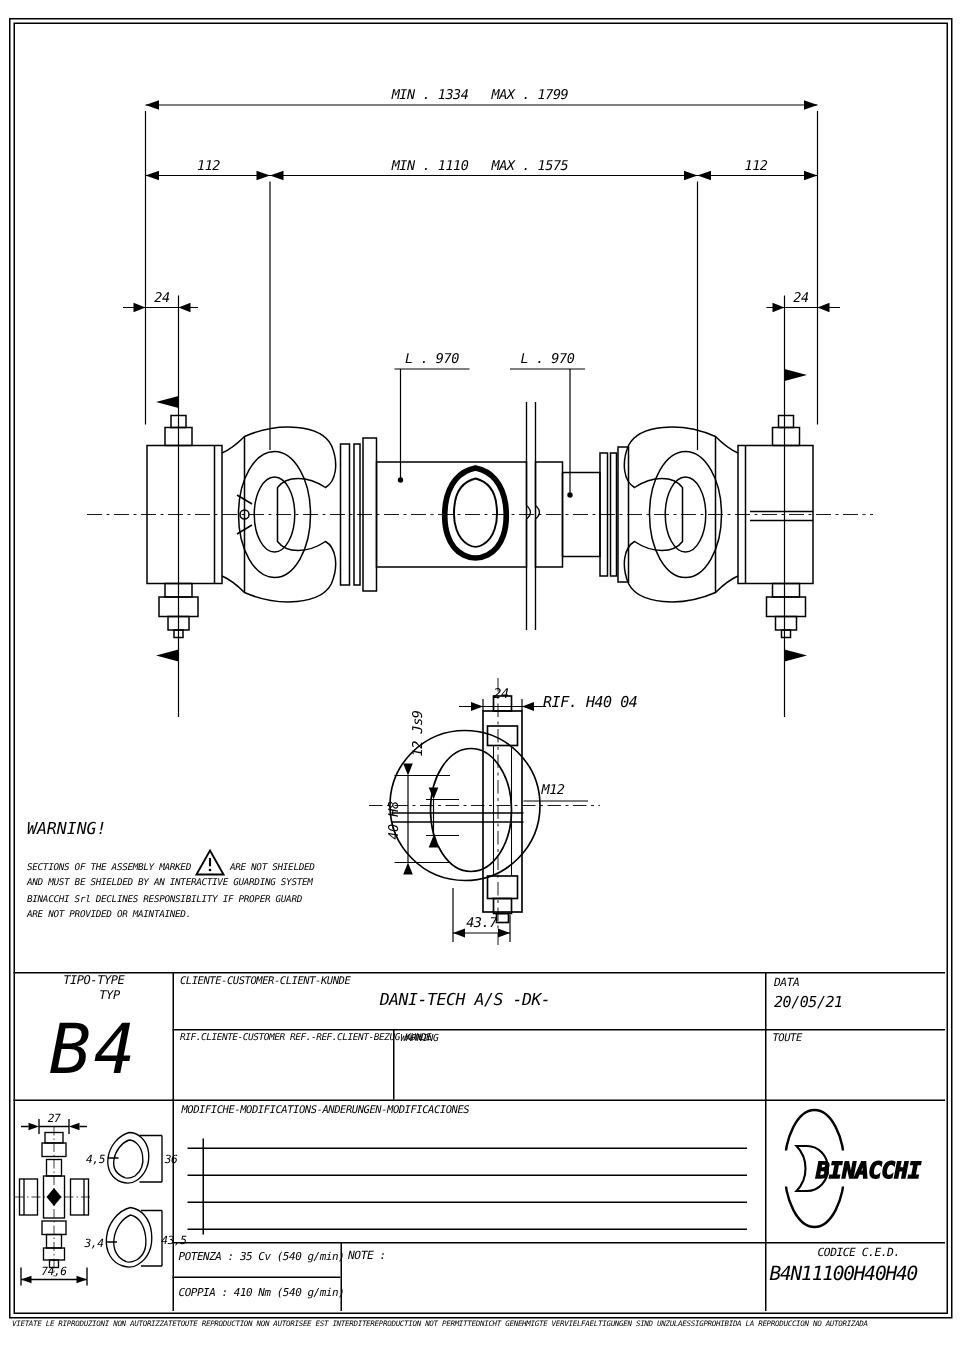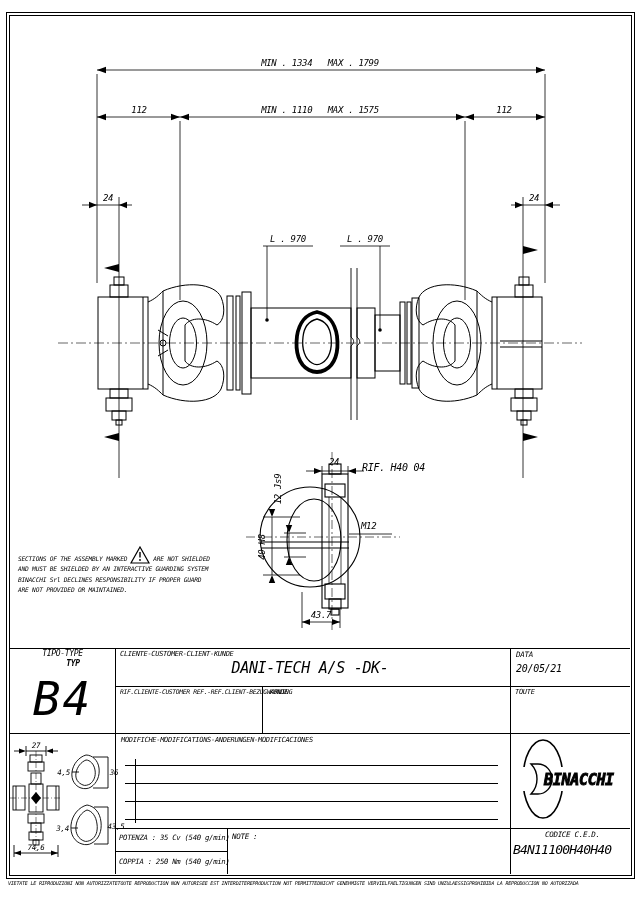--- a/index.html
+++ b/index.html
@@ -182,20 +182,21 @@
       <text x="362" y="471" font-size="10">RIF. H40 04</text>
       <text transform="translate(281,489) rotate(-90)" text-anchor="middle">12 Js9</text>
       <text transform="translate(265,547) rotate(-90)" text-anchor="middle">40 H8</text>
       <text x="361" y="529">M12</text>
       <text x="321" y="618" text-anchor="middle">43.7</text>
     </g>
   </g>
 </svg>
 
 <div class="warn">
+  <div class="wt">WARNING!</div>
   <div class="wl row1">
     <span>SECTIONS OF THE ASSEMBLY MARKED</span>
     <svg style="position:static" width="20" height="18" viewBox="0 0 20 18">
       <path d="M10,1 L19,17 L1,17 Z" fill="none" stroke="#000" stroke-width="1.2"></path>
       <line x1="10" y1="6" x2="10" y2="11.5" stroke="#000" stroke-width="1.4"></line>
       <circle cx="10" cy="14" r="0.9" fill="#000"></circle>
     </svg>
     <span>ARE NOT SHIELDED</span>
   </div>
   <div class="wl">AND MUST BE SHIELDED BY AN INTERACTIVE GUARDING SYSTEM</div>
@@ -214,32 +215,32 @@
 <div class="ln" style="left:227px;top:828px;width:1px;height:46px;"></div>
 <div class="ln" style="left:115px;top:851px;width:112px;height:1px;"></div>
 
 <div class="ln" style="left:125px;top:765px;width:373px;height:1px;"></div>
 <div class="ln" style="left:125px;top:783px;width:373px;height:1px;"></div>
 <div class="ln" style="left:125px;top:801px;width:373px;height:1px;"></div>
 <div class="ln" style="left:125px;top:819px;width:373px;height:1px;"></div>
 <div class="ln" style="left:135px;top:759px;width:1px;height:64px;"></div>
 
 <div class="lbl" style="left:9px;width:107px;text-align:center;top:650px;font-size:8px;">TIPO-TYPE</div>
-<div class="lbl" style="left:9px;width:128px;text-align:center;top:660px;font-size:8px;font-weight:bold;">TYP</div>
+<div class="lbl" style="left:9px;width:128px;text-align:center;top:660px;font-size:8px;">TYP</div>
 <div class="lbl" style="left:9px;width:107px;text-align:center;top:676px;font-size:46px;letter-spacing:2px;">B4</div>
 <div class="lbl" style="left:120px;top:651px;font-size:7px;">CLIENTE-CUSTOMER-CLIENT-KUNDE</div>
-<div class="lbl" style="left:115px;width:390px;text-align:center;top:661px;font-size:15px;">DANI-TECH A/S -DK-</div>
+<div class="lbl" style="left:115px;width:390px;text-align:center;top:661px;font-size:11px;">DANI-TECH A/S -DK-</div>
 <div class="lbl" style="left:516px;top:651px;font-size:7.5px;">DATA</div>
 <div class="lbl" style="left:516px;top:664px;font-size:10px;">20/05/21</div>
 <div class="lbl" style="left:120px;top:689px;font-size:6.3px;">RIF.CLIENTE-CUSTOMER REF.-REF.CLIENT-BEZUG KUNDE</div>
 <div class="lbl" style="left:267px;top:689px;font-size:6.5px;">WARNING</div>
 <div class="lbl" style="left:515px;top:689px;font-size:7px;">TOUTE</div>
 <div class="lbl" style="left:121px;top:737px;font-size:7px;">MODIFICHE-MODIFICATIONS-ANDERUNGEN-MODIFICACIONES</div>
 <div class="lbl" style="left:119px;top:834px;font-size:7.3px;">POTENZA : 35 Cv (540 g/min)</div>
-<div class="lbl" style="left:119px;top:858px;font-size:7.3px;">COPPIA : 250 Nm (540 g/min)</div>
+<div class="lbl" style="left:119px;top:858px;font-size:7.3px;">COPPIA : 410 Nm (540 g/min)</div>
 <div class="lbl" style="left:232px;top:833px;font-size:7.5px;">NOTE :</div>
 <div class="lbl" style="left:515px;top:831px;font-size:7.5px;padding-left:30px;">CODICE C.E.D.</div>
 <div class="lbl" style="left:513px;top:843px;font-size:13px;letter-spacing:-0.8px;">B4N11100H40H40</div>
 
 <svg style="left:511px;top:734px;" width="120" height="93" viewBox="0 0 120 93">
   <ellipse cx="32" cy="45" rx="20" ry="39" fill="none" stroke="#000" stroke-width="1.6"></ellipse>
   <rect x="6" y="33" width="54" height="24" fill="#fff" stroke="none"></rect>
   <path d="M27,30 a14,15 0 0 1 0,30 l-7,0 a20,21 0 0 0 0,-30 z" fill="none" stroke="#000" stroke-width="1.4"></path>
   <text x="33" y="51" font-size="15" font-weight="bold" font-style="normal" fill="#fff" stroke="#000" stroke-width="0.9" letter-spacing="0.5">BINACCHI</text>
 </svg>

